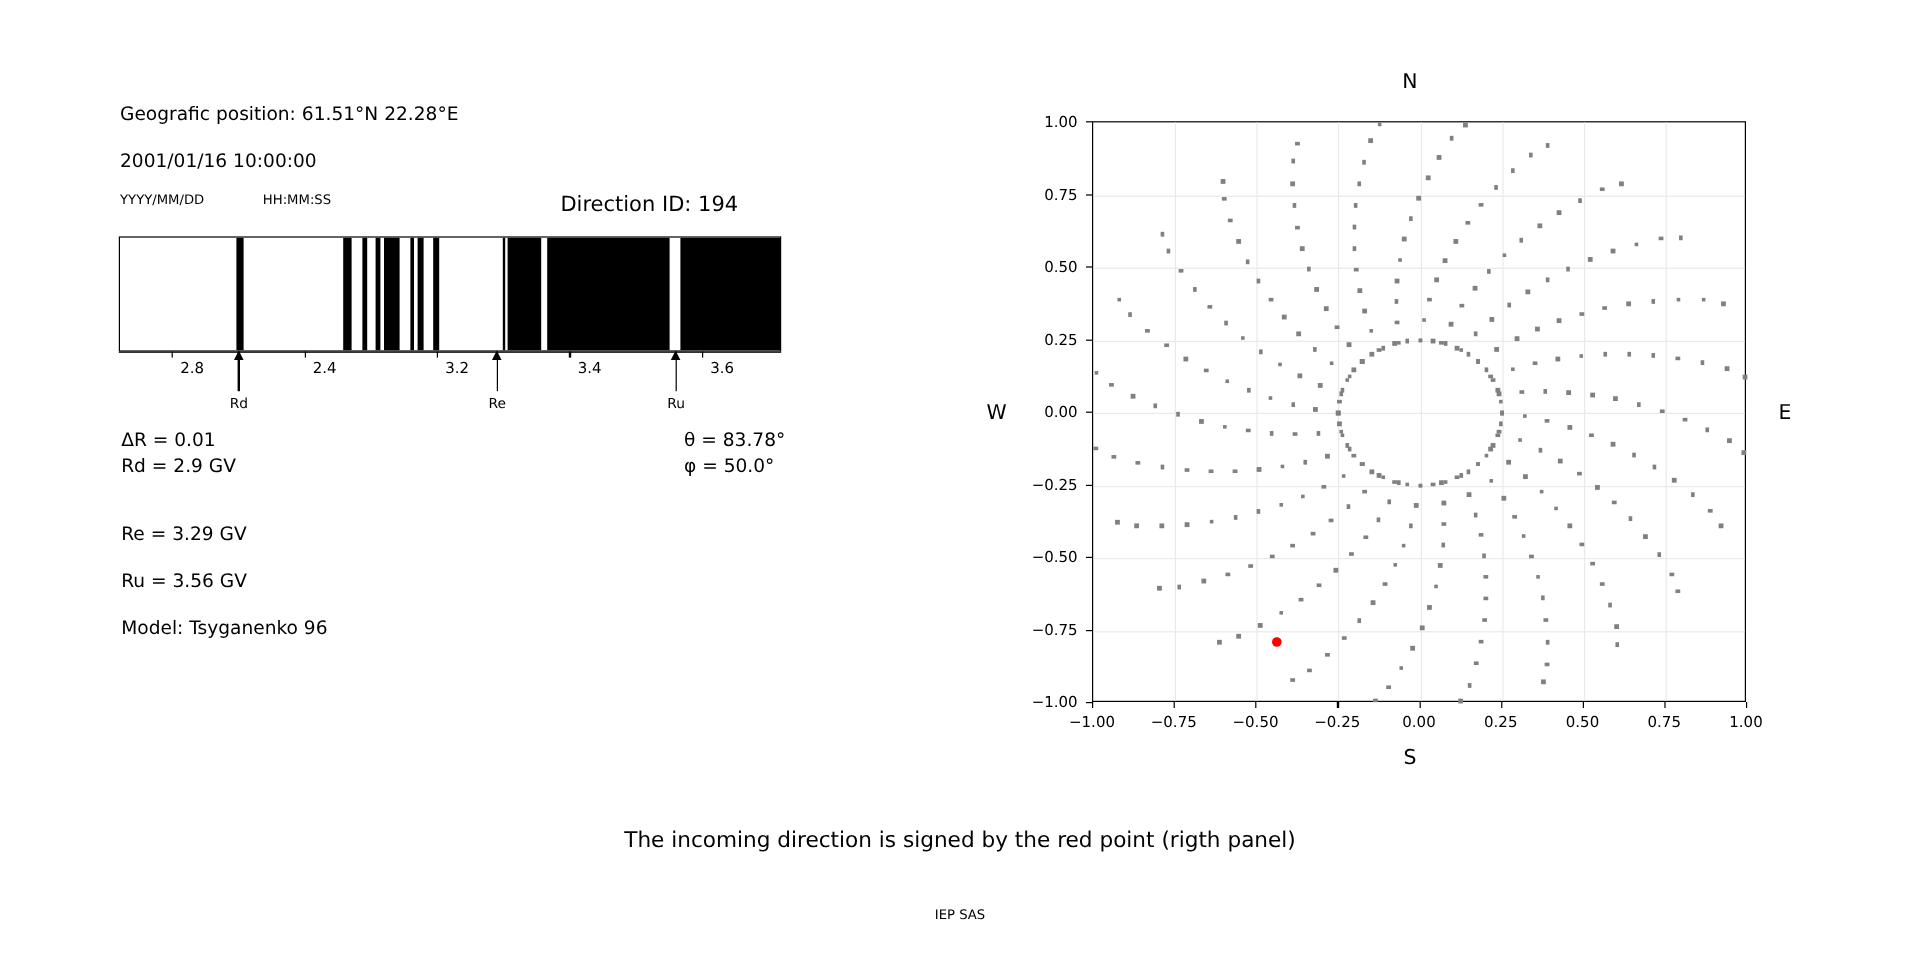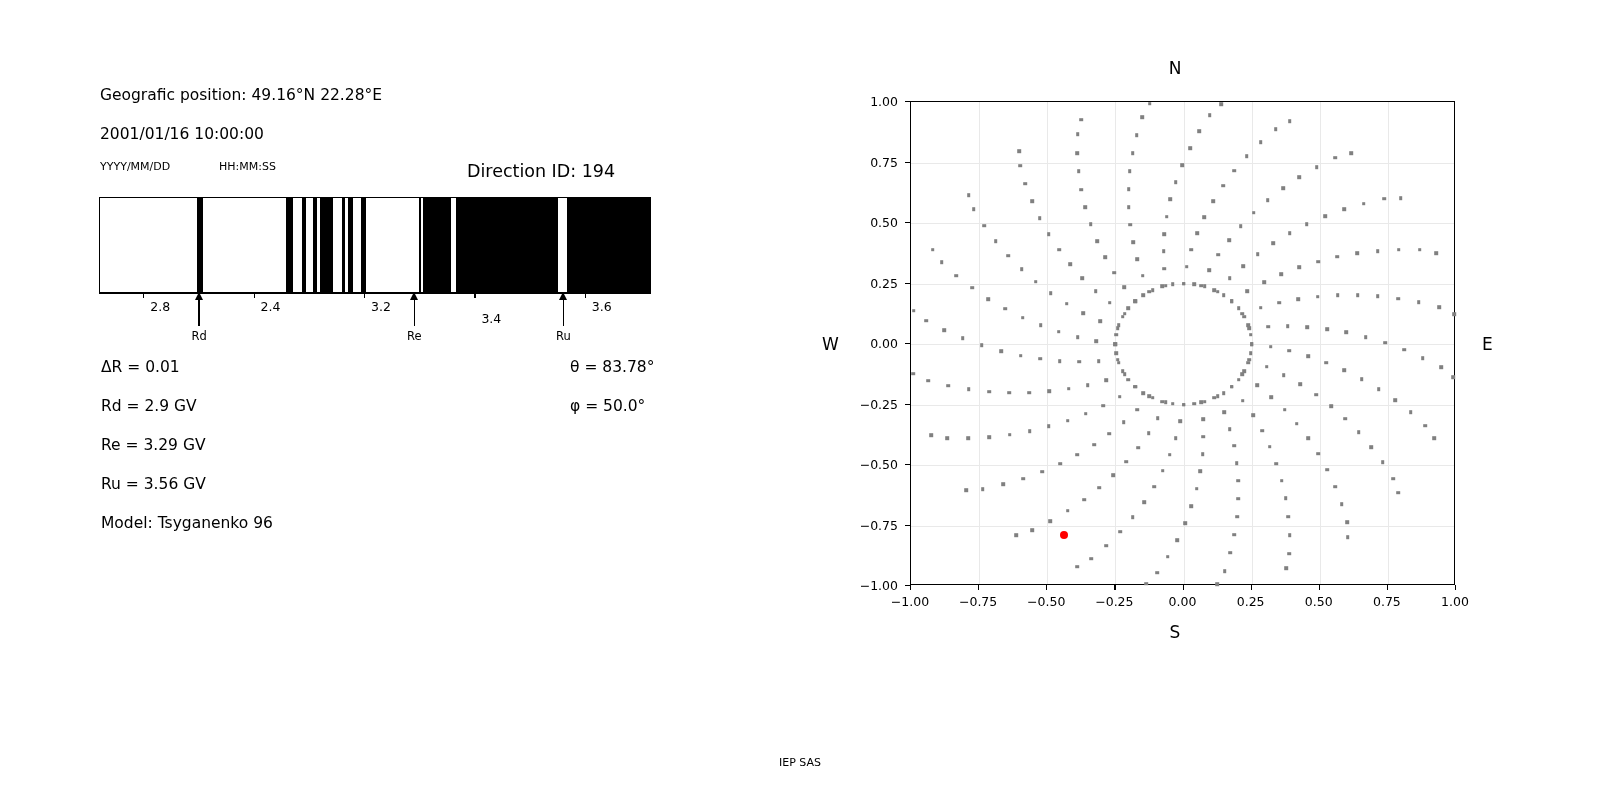--- a/index.html
+++ b/index.html
@@ -37,21 +37,21 @@
   .marker-arrow{position:absolute;top:0px;width:1.4px;height:33px;background:#000;}
   .marker-head{position:absolute;top:-1px;width:0;height:0;
     border-left:4.2px solid transparent;border-right:4.2px solid transparent;
     border-bottom:8px solid #000;transform:translateX(-50%);}
   .marker-label{position:absolute;top:36px;font-size:11.5px;transform:translateX(-50%);white-space:nowrap;}
 
   
   .param{font-size:15.5px;white-space:nowrap;}
   .col-l{left:101px;}
   .col-r{left:570px;}
-  .p0{top:358px;} .p1{top:397px;} .p2{top:436px;} .p3{top:475px;} .p4{top:514px;}
+  .p0{top:358px;} .p1{top:379px;} .p2{top:436px;} .p3{top:475px;} .p4{top:514px;}
 
   
   #right-panel{left:760px;top:0;width:840px;height:660px;}
   #plot-frame{
     position:absolute;left:150px;top:101px;width:545px;height:484px;
     border:1.2px solid #000;box-sizing:border-box;background:#fff;
   }
   .gridline-v{position:absolute;top:0;width:1px;height:100%;background:#e9e9e9;}
   .gridline-h{position:absolute;left:0;height:1px;width:100%;background:#e9e9e9;}
   .dot{position:absolute;width:3.6px;height:3.6px;background:#808080;
@@ -74,21 +74,21 @@
   
   #caption{left:0;top:685px;width:1600px;text-align:center;}
   .caption-line{font-size:18px;line-height:31px;color:#000;}
   #footer{left:0;top:756px;width:1600px;text-align:center;font-size:11px;color:#000;}
 </style>
 </head>
 <body>
 
 <div class="abs" id="left-panel">
 
-  <div class="abs info-line" id="geo-position">Geografic position: 49.16°N 22.28°E</div>
+  <div class="abs info-line" id="geo-position">Geografic position: 61.51°N 22.28°E</div>
 
   <div class="abs info-line" id="datetime">2001/01/16 10:00:00</div>
 
   <div class="abs" id="fmt-date">YYYY/MM/DD</div>
 
   <div class="abs" id="fmt-time">HH:MM:SS</div>
 
   <div class="abs" id="direction-id">Direction ID: 194</div>
 
   <div class="abs" id="spectrum-wrap">
@@ -110,21 +110,21 @@
 
   <div class="abs" id="spectrum-axis">
     <div id="axis-line"></div>
   <div class="tickmark" style="left: 44.16px;"></div>
       <div class="ticklabel" style="left: 61.16px;">2.8</div>
       <div class="tickmark" style="left: 154.56px;"></div>
       <div class="ticklabel" style="left: 171.56px;">2.4</div>
       <div class="tickmark" style="left: 264.96px;"></div>
       <div class="ticklabel" style="left: 281.96px;">3.2</div>
       <div class="tickmark" style="left: 375.36px;"></div>
-      <div class="ticklabel" style="left: 392.36px; margin-top: 12px;">3.4</div>
+      <div class="ticklabel" style="left: 392.36px;">3.4</div>
       <div class="tickmark" style="left: 485.76px;"></div>
       <div class="ticklabel" style="left: 502.76px;">3.6</div>
       <div class="marker-arrow" style="left: 99.36px;"></div>
       <div class="marker-head" style="left: 100.06px;"></div>
       <div class="marker-label" style="left: 100.06px;">Rd</div>
       <div class="marker-arrow" style="left: 314.64px;"></div>
       <div class="marker-head" style="left: 315.34px;"></div>
       <div class="marker-label" style="left: 315.34px;">Re</div>
       <div class="marker-arrow" style="left: 463.68px;"></div>
       <div class="marker-head" style="left: 464.38px;"></div>
@@ -522,14 +522,15 @@
     <div class="xtick" style="left: 490.625px; top: 594px;">0.25</div>
     <div class="xtickmark" style="left: 558.75px; top: 585px;"></div>
     <div class="xtick" style="left: 558.75px; top: 594px;">0.50</div>
     <div class="xtickmark" style="left: 626.875px; top: 585px;"></div>
     <div class="xtick" style="left: 626.875px; top: 594px;">0.75</div>
     <div class="xtickmark" style="left: 695px; top: 585px;"></div>
     <div class="xtick" style="left: 695px; top: 594px;">1.00</div>
   </div>
 
 <div class="abs" id="caption">
+  <div class="caption-line">The incoming direction is signed by the red point (rigth panel)</div>
 </div>
 <div class="abs" id="footer">IEP SAS</div>
 
 </body></html>

